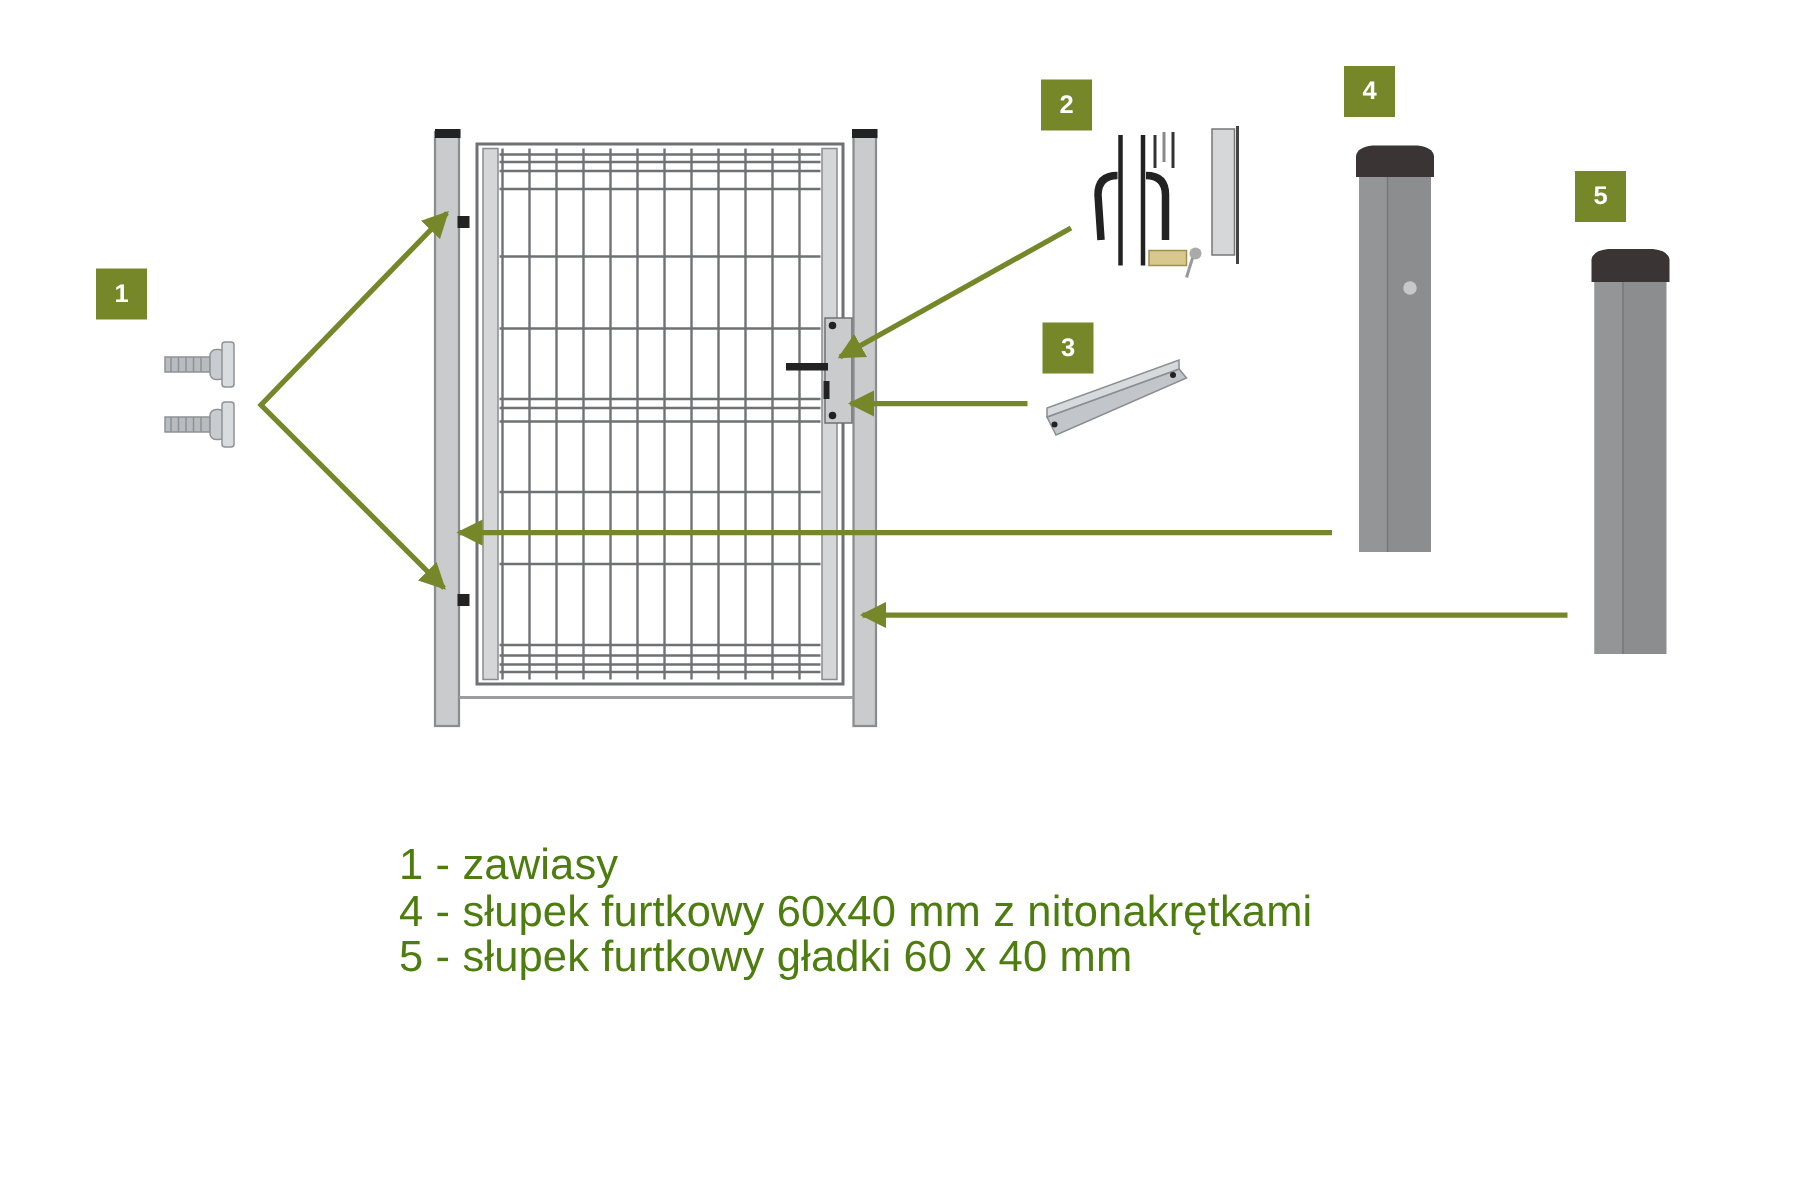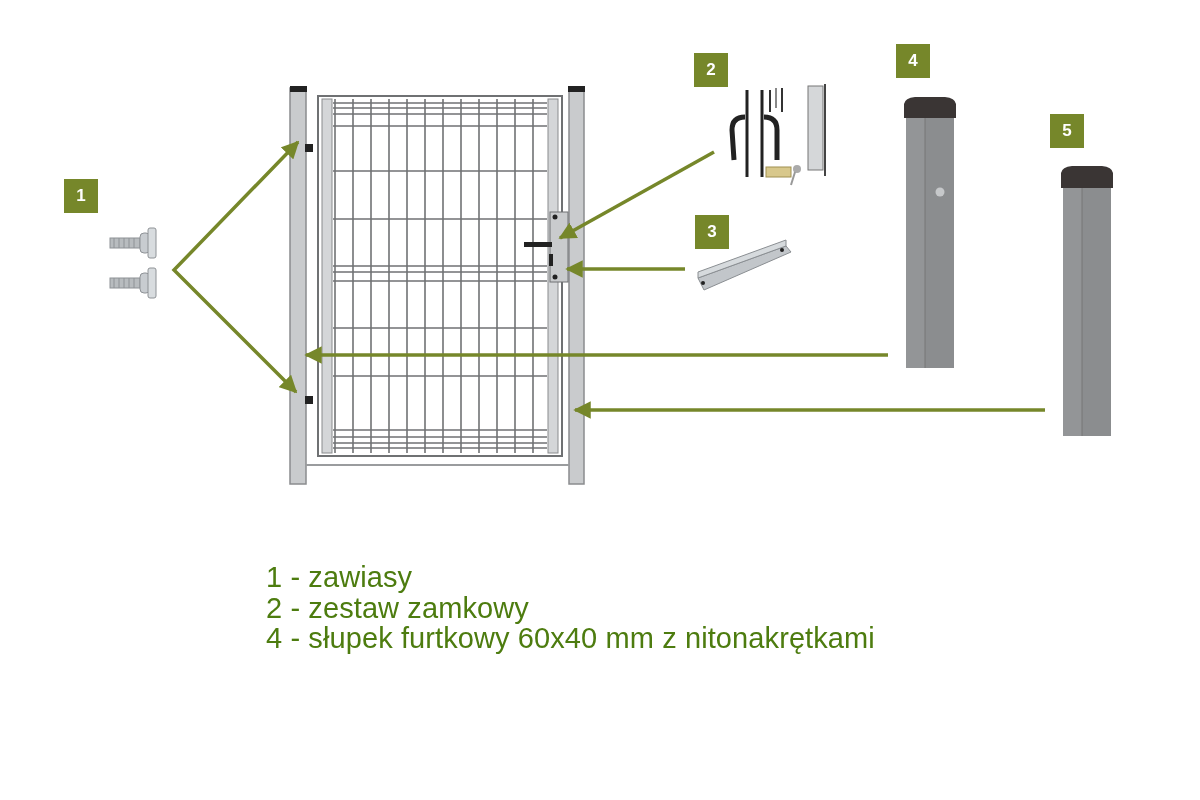--- a/index.html
+++ b/index.html
@@ -143,15 +143,15 @@
 
   <div class="badge" style="left:64px; top:179px;">1</div>
   <div class="badge" style="left:694px; top:53px;">2</div>
   <div class="badge" style="left:695px; top:215px;">3</div>
   <div class="badge" style="left:896px; top:44px;">4</div>
   <div class="badge" style="left:1050px; top:114px;">5</div>
 </div>
 
 <div class="legend">
   <div class="legend-item">1 - zawiasy</div>
-  <div class="legend-item">2 - zestaw zamkowy</div>
   <div class="legend-item">4 - słupek furtkowy 60x40 mm z nitonakrętkami</div>
+  <div class="legend-item">5 - słupek furtkowy gładki 60 x 40 mm</div>
 </div>
 
 </body></html>

